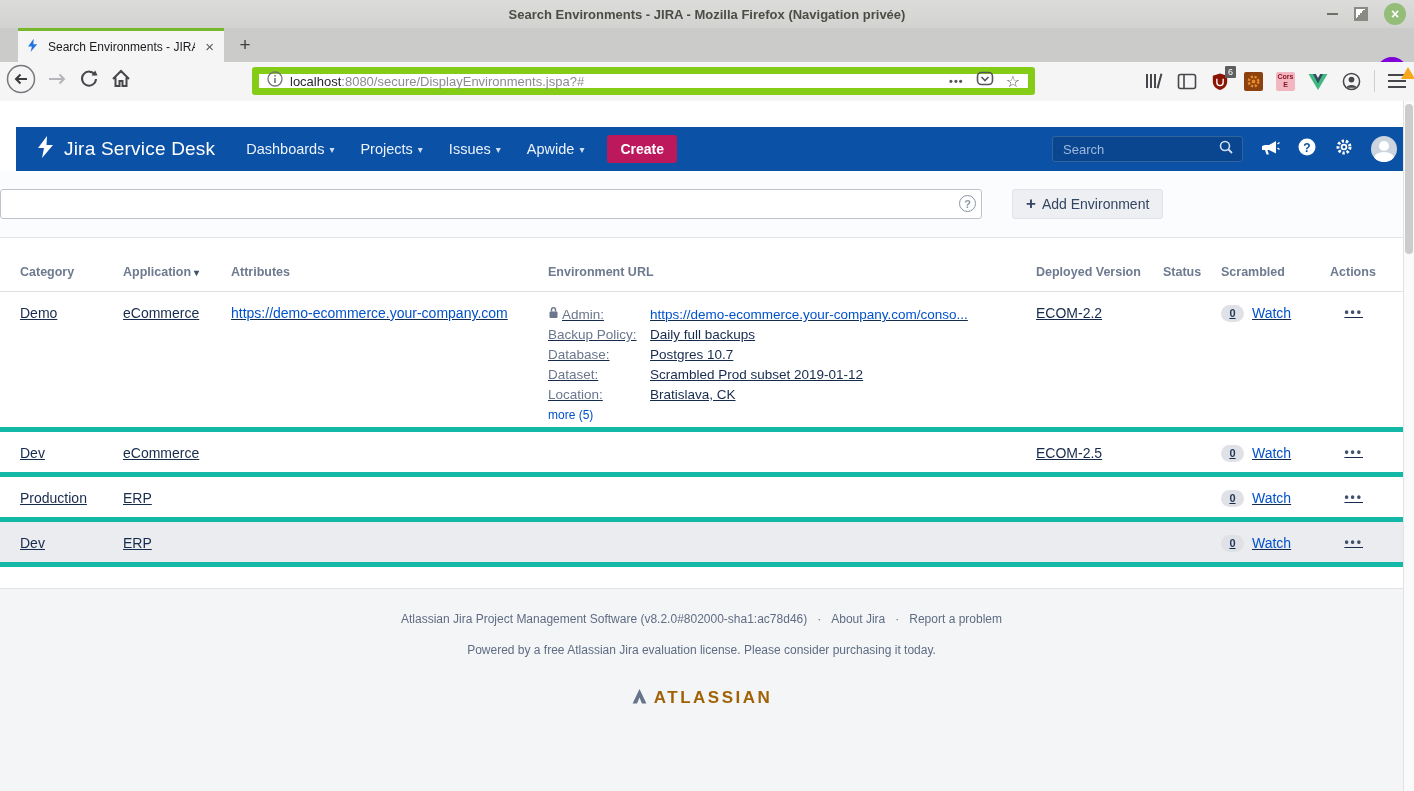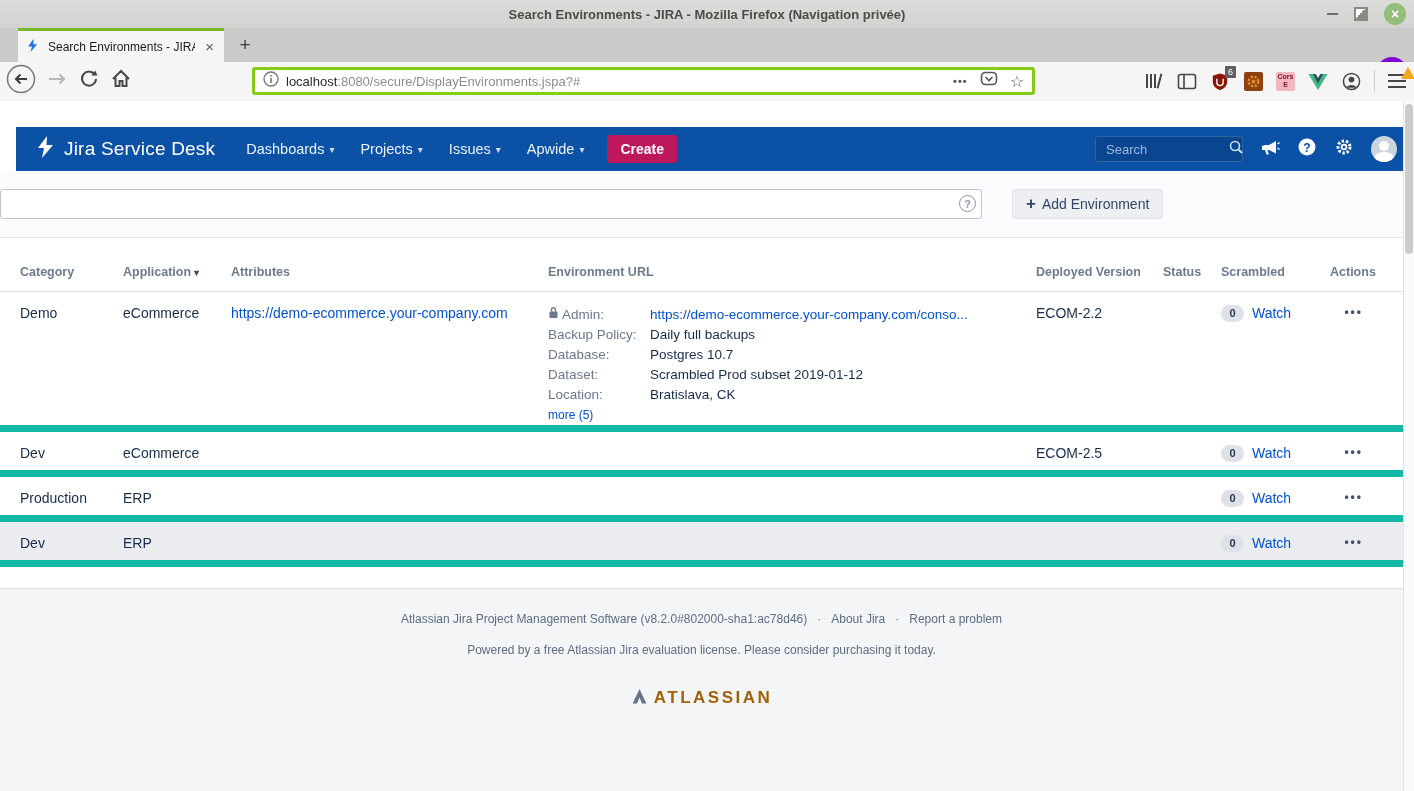--- a/index.html
+++ b/index.html
@@ -24,21 +24,21 @@
   .tab-title{font-size:12px;color:#1b1b1f;white-space:nowrap;overflow:hidden;flex:1;}
   .tab-close{color:#5a5a5f;font-size:15px;line-height:1;padding:0 2px;}
   .newtab-btn{position:absolute;left:232px;top:4px;width:26px;height:26px;display:flex;align-items:center;justify-content:center;
     font-size:19px;color:#3e3e42;}
   .private-badge{position:absolute;right:6px;top:29px;width:32px;height:32px;border-radius:50%;background:#8000d7;
     display:flex;align-items:center;justify-content:center;}
 
   
   .btoolbar{position:absolute;left:0;top:62px;width:1414px;height:39px;background:#f5f5f6;border-bottom:1px solid #dfdfe0;}
   .nav-btns{position:absolute;left:6px;top:4px;height:30px;display:flex;align-items:center;gap:10px;}
-  .urlbar{position:absolute;left:252px;top:5px;width:783px;height:28px;background:#fff;border:3px solid #84cc16;border-radius:3px;
+  .urlbar{position:absolute;left:252px;top:5px;width:783px;height:28px;background:#fff;border:7px solid #84cc16;border-radius:3px;
     box-sizing:border-box;display:flex;align-items:center;padding:0 8px;gap:7px;}
   .url-text{font-size:13px;white-space:nowrap;overflow:hidden;flex:1;}
   .url-host{color:#28282d;}
   .url-rest{color:#8b8b90;}
   .url-actions{display:flex;align-items:center;gap:12px;}
   .dots-glyph{color:#55555a;font-size:11px;letter-spacing:1px;font-weight:bold;}
   .star-glyph{color:#55555a;font-size:16px;}
   .ext-icons{position:absolute;right:8px;top:4px;height:30px;display:flex;align-items:center;gap:13px;}
   .ext-slot{position:relative;width:20px;height:20px;display:flex;align-items:center;justify-content:center;}
   .badge-count{position:absolute;top:-5px;right:-6px;background:#5f5f5f;color:#fff;font-size:9px;padding:1px 3px;border-radius:1px;}
@@ -59,21 +59,21 @@
   .jira-nav{position:absolute;left:16px;top:26px;width:1403px;height:44px;background:#0b51a6;
     display:flex;align-items:center;padding:0 0 0 20px;box-sizing:border-box;}
   .brand{display:flex;align-items:center;gap:8px;margin-right:18px;}
   .brand-name{color:#fff;font-size:19px;font-weight:500;letter-spacing:.2px;white-space:nowrap;}
   .jmenu{display:flex;align-items:center;}
   .jmenu-item{color:#ebf2fc;font-size:14.5px;padding:0 13px;display:flex;align-items:center;gap:5px;white-space:nowrap;}
   .chev{font-size:10px;color:#cfdef3;}
   .create-btn{margin-left:10px;background:#be185d;color:#fff;font-size:14px;font-weight:bold;
     padding:6px 13px;border-radius:3px;}
   .nav-right{margin-left:auto;display:flex;align-items:center;gap:17px;padding-right:22px;}
-  .nav-search{width:148px;height:26px;background:#0a4590;border:1px solid #31649f;border-radius:3px;
+  .nav-search{width:191px;height:26px;background:#0a4590;border:1px solid #31649f;border-radius:3px;
     display:flex;align-items:center;padding:0 8px;box-sizing:border-box;}
   .nav-search input{flex:1;background:transparent;border:none;outline:none;color:#cfe0f5;font-size:13px;
     font-family:"Liberation Sans",sans-serif;width:120px;}
   .nav-search input::placeholder{color:#9fb9dd;}
   .avatar{width:26px;height:26px;border-radius:50%;background:#ccd5de;overflow:hidden;position:relative;}
   .avatar .head{position:absolute;left:8px;top:5px;width:10px;height:10px;border-radius:50%;background:#fff;}
   .avatar .body{position:absolute;left:3px;top:16px;width:20px;height:12px;border-radius:50%;background:#fff;}
 
   
   .page-header{position:absolute;left:0;top:70px;width:1403px;height:67px;background:#fbfcfd;border-bottom:1px solid #e3e5e9;box-sizing:border-box;
@@ -89,21 +89,21 @@
   .add-plus{font-size:17px;font-weight:bold;color:#344563;}
 
   
   .env-table{position:absolute;left:0;top:137px;width:1403px;}
   .trow{display:grid;grid-template-columns:103px 108px 317px 488px 127px 58px 109px 73px;
     padding-left:20px;box-sizing:border-box;}
   .thead{height:54px;align-items:end;border-bottom:1px solid #dfe1e6;}
   .thead .th{font-size:12.5px;font-weight:bold;color:#6e7a8f;padding-bottom:12px;white-space:nowrap;}
   .th-sort{color:#42526e;font-size:10px;margin-left:3px;}
   .th-actions{text-align:right;padding-right:38px;}
-  .tbody-row{border-bottom:7px solid #14b8a6;font-size:14px;color:#172b4d;}
+  .tbody-row{border-bottom:5px solid #14b8a6;font-size:14px;color:#172b4d;text-decoration:underline;}
   .tbody-row > div{padding-top:13px;padding-bottom:13px;}
   .row-tall{height:140px;box-sizing:border-box;}
   .row-std{height:45px;box-sizing:border-box;}
   .row-hl{background:#ebecf0;}
   a.jlink{color:#0052cc;text-decoration:none;}
   .attr-grid{display:grid;grid-template-columns:102px auto;line-height:20px;font-size:13.5px;}
   .attr-label{color:#6b778c;display:flex;align-items:center;gap:3px;white-space:nowrap;}
   .attr-value{color:#172b4d;white-space:nowrap;}
   .more-link{display:inline-block;margin-top:0;font-size:12px;line-height:20px;}
   .watch-cell{display:flex;align-items:flex-start;gap:8px;}

